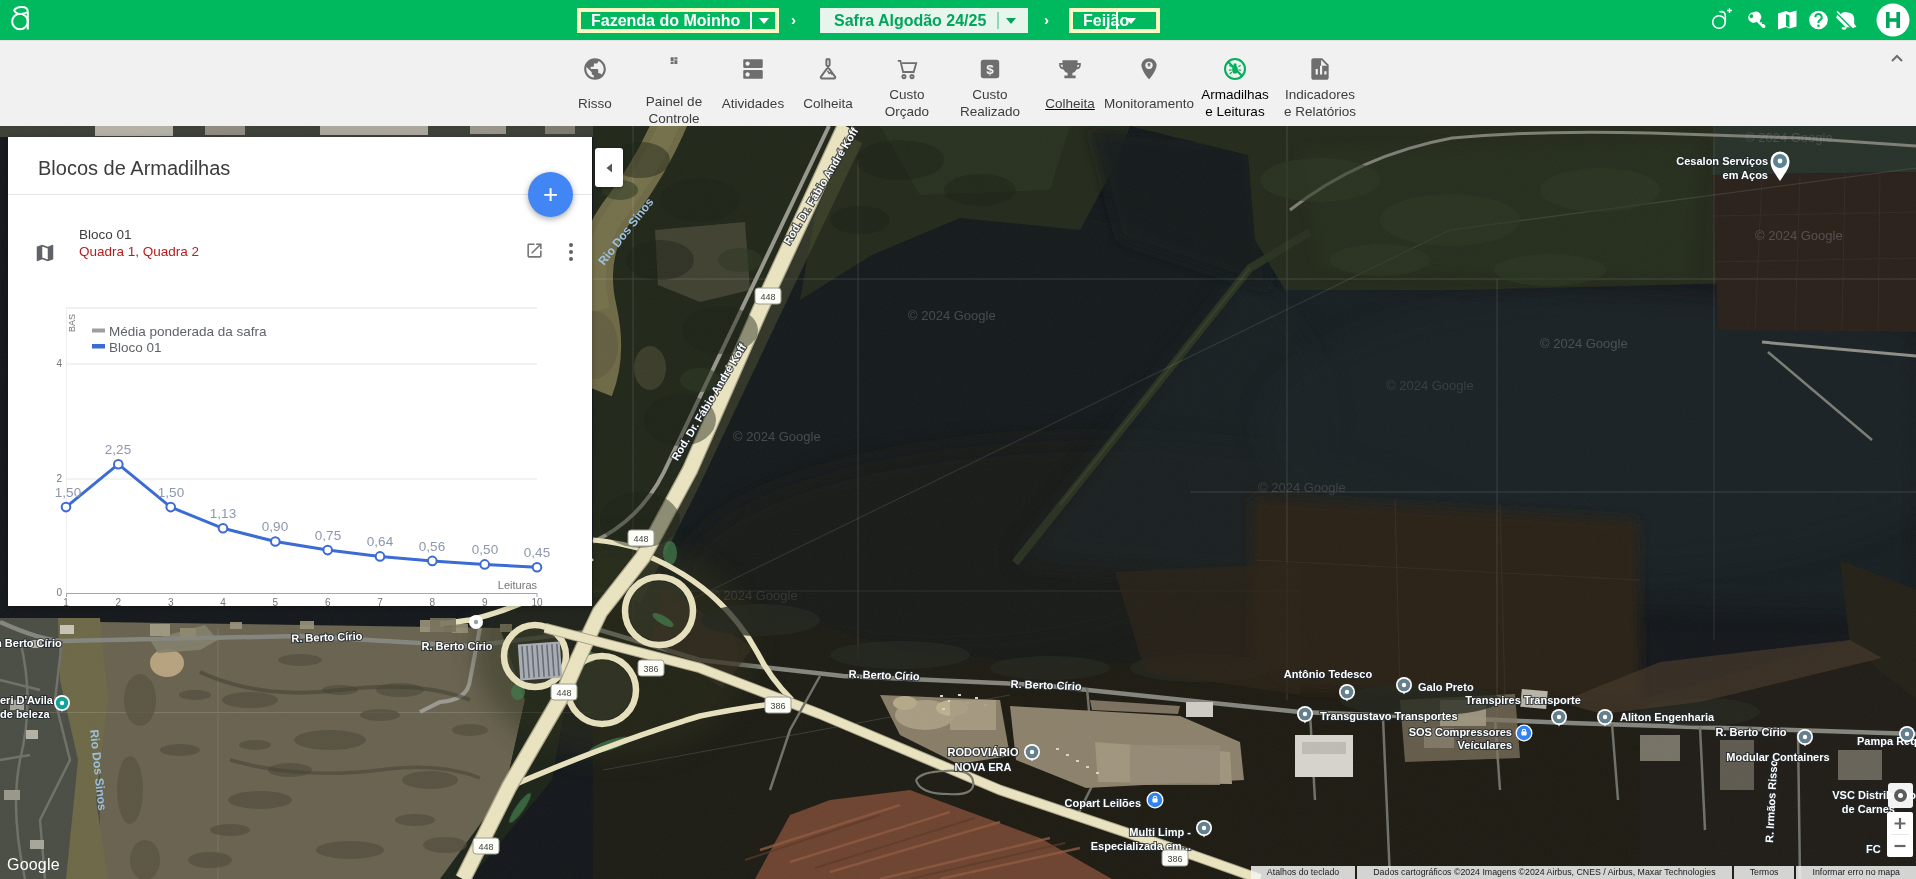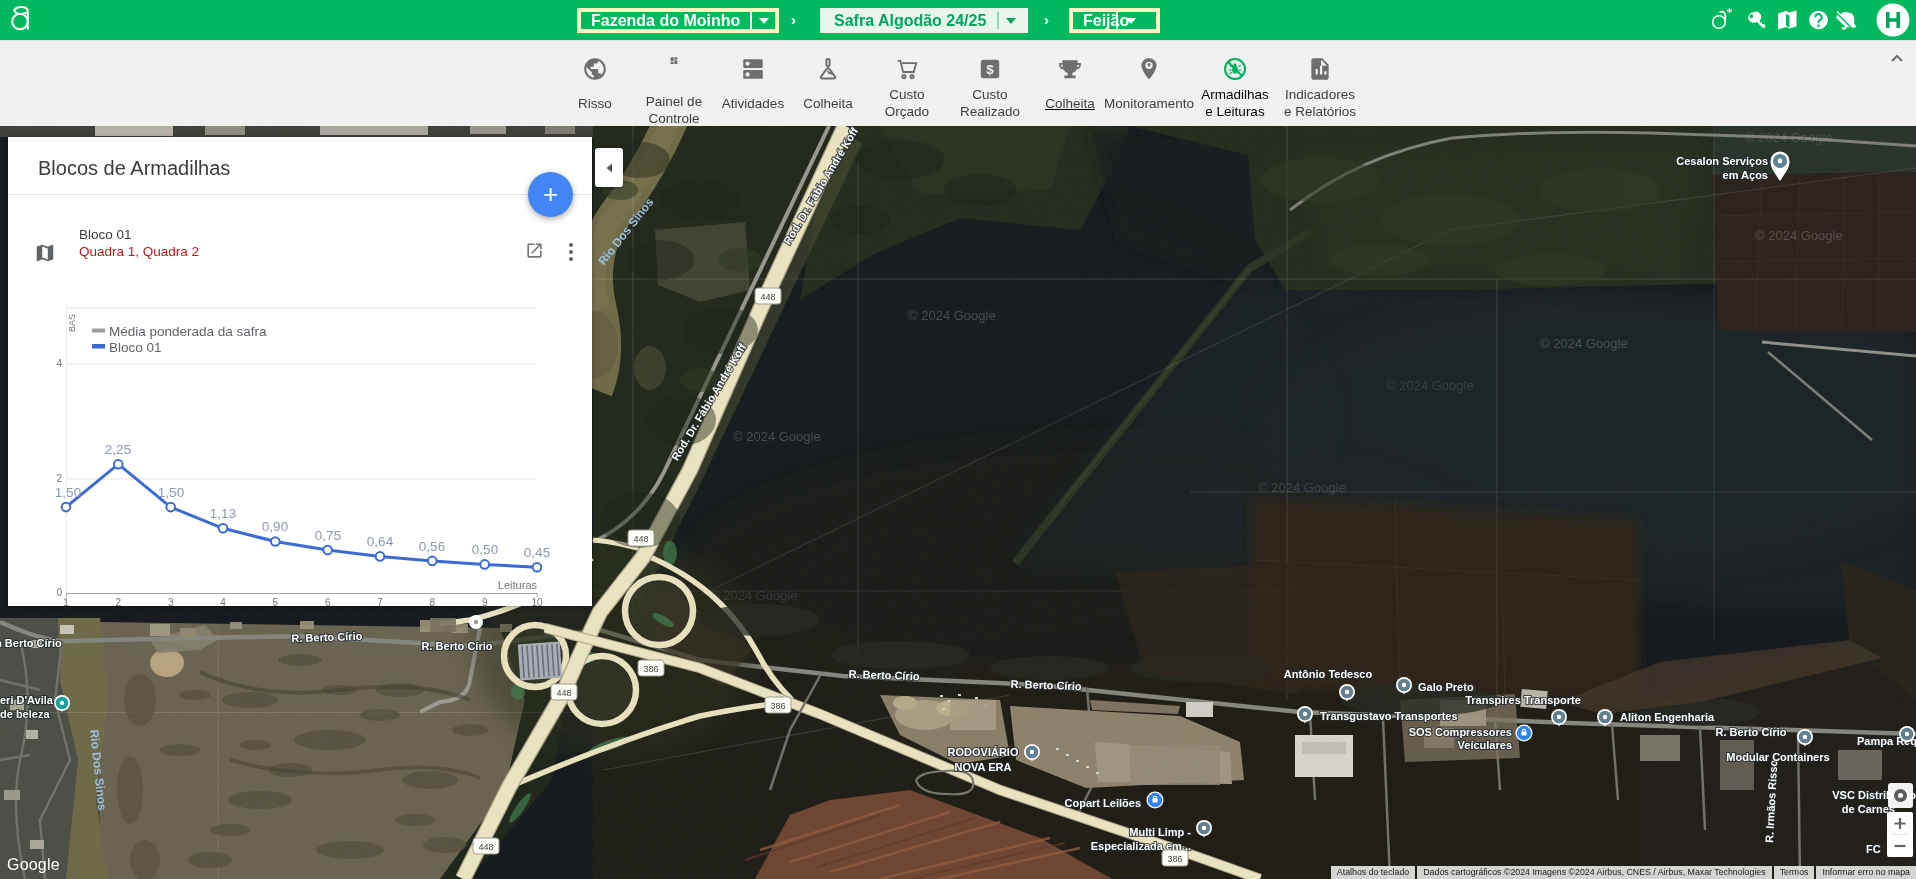--- a/index.html
+++ b/index.html
@@ -22,21 +22,21 @@
   #map { position:absolute; left:0; top:126px; width:1916px; height:753px; z-index:1; }
   
   #panel { position:absolute; left:8px; top:137px; width:584px; height:469px; background:#fff; box-shadow:0 1px 5px rgba(0,0,0,.3); z-index:20; }
   #panel h1 { position:absolute; left:30px; top:20px; font-size:20px; font-weight:400; color:#3c3c3c; }
   #pdivider { position:absolute; left:0; top:57px; width:584px; height:1px; background:#e6e6e6; }
   #fab { position:absolute; left:528px; top:172px; width:45px; height:45px; border-radius:50%; background:#4285f4; box-shadow:0 2px 6px rgba(0,0,0,.35); z-index:22; display:flex; align-items:center; justify-content:center; }
   #fab:before { content:"+"; color:#fff; font-size:26px; font-weight:400; line-height:1; margin-top:-2px; }
   #collapse { position:absolute; left:595px; top:148px; width:28px; height:39px; background:#fff; border-radius:3px; box-shadow:0 1px 3px rgba(0,0,0,.3); z-index:21; display:flex; align-items:center; justify-content:center; }
   
   #attr { position:absolute; right:0; top:866px; height:13px; display:flex; z-index:30; font-size:8.8px; color:#1b1b1b; }
-  #attr div { background:rgba(245,245,245,.85); padding:0 6px; margin-left:2px; line-height:13px; white-space:nowrap; }
+  #attr div { background:rgba(245,245,245,.85); padding:0 16px; margin-left:2px; line-height:13px; white-space:nowrap; }
   #glogo { position:absolute; left:7px; top:856px; z-index:30; color:#fff; font-size:16px; letter-spacing:.2px; font-weight:500; }
 </style>
 </head>
 <body>
 <div id="app">
   <div id="map">
   <svg width="1916" height="753" viewBox="0 126 1916 753" font-family="Liberation Sans, sans-serif">
     <defs>
       <filter id="grain" x="0" y="0" width="100%" height="100%">
         <feTurbulence type="fractalNoise" baseFrequency="0.55" numOctaves="2" seed="7" stitchTiles="stitch"></feTurbulence>

